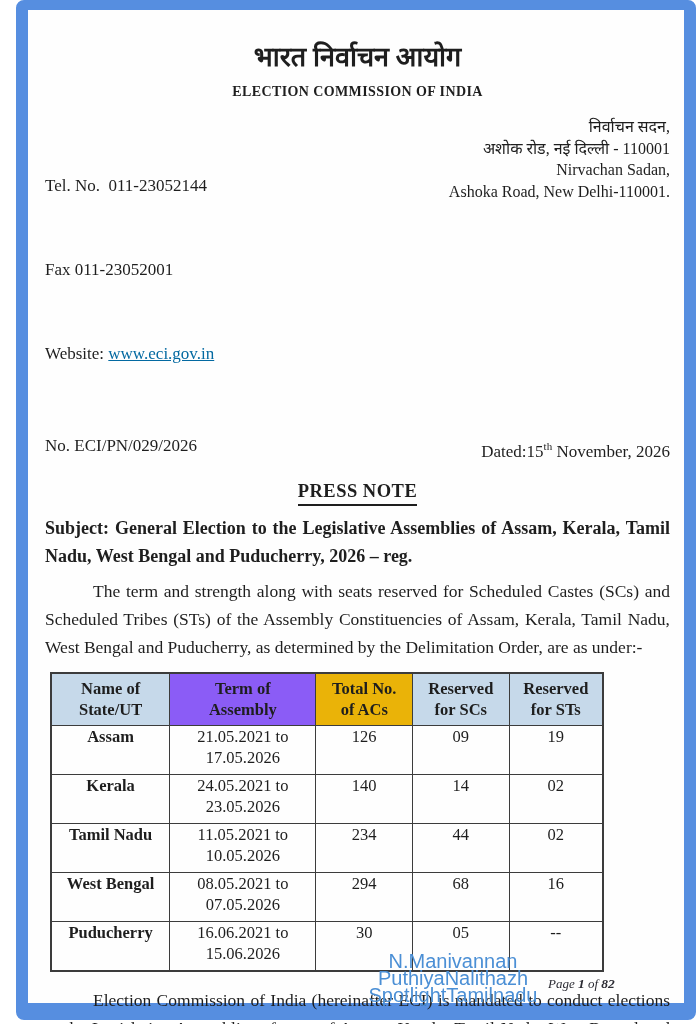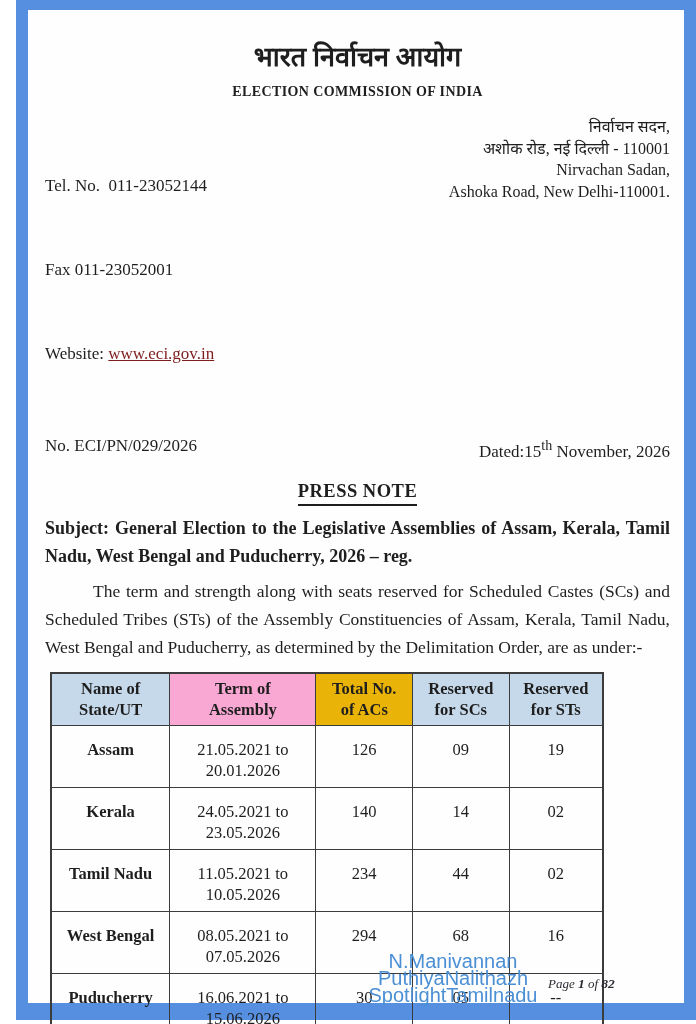--- a/index.html
+++ b/index.html
@@ -22,21 +22,21 @@
     text-align: center; font-size: 14px; line-height: 29px; margin-top: 2px;
     font-weight: bold; letter-spacing: 0.4px;
   }
 
   .contact-row { display: flex; justify-content: space-between; margin-top: 10px; }
   .contact-col { font-size: 17px; line-height: 28px; white-space: pre-wrap; }
   .address-col { text-align: right; font-size: 16px; line-height: 21.5px; }
   .website-link { color: #2230c0; text-decoration: underline; cursor: pointer; }
 
   .ref-row { display: flex; justify-content: space-between; margin-top: 8px; font-size: 17px; line-height: 28px; }
-  sup { font-size: 14px; text-align: center; }
+  sup { font-size: 11px; text-align: center; }
 
   .press-note-wrap { text-align: center; margin-top: 14px; text-decoration: underline; }
   .press-note {
     display: inline-block; font-weight: bold; font-size: 18.5px; line-height: 23px;
     letter-spacing: 0.5px; border-bottom: 2.5px solid #1e1e1e; padding-bottom: 1px;
   }
 
   .subject { margin-top: 8px; font-weight: bold; font-size: 18px; line-height: 28.5px; text-align: justify; }
 
   .para { margin-top: 6px; font-size: 17.5px; line-height: 28.3px; text-align: justify; text-indent: 48px; }
@@ -45,21 +45,21 @@
   table.ac-table {
     margin: 10px 0 0 5px; width: 554px;
     border-collapse: collapse; border: 2.5px solid #3c3c3c;
     table-layout: fixed;
   }
   .ac-table th, .ac-table td {
     border: 1.6px solid #3c3c3c; text-align: center; vertical-align: top;
     font-size: 16.5px; line-height: 21px; white-space: pre-line; font-family: Liberation Serif, serif;
   }
   .ac-table th { background: #c6d9ea; font-weight: bold; padding: 4px 1px 5px; }
-  .ac-table td { padding: 13px 1px 6px; }
+  .ac-table td { padding: 0 1px 6px; }
   .ac-table td.state { font-weight: bold; }
   .ac-table col.c1 { width: 21.5%; } .ac-table col.c2 { width: 26.5%; }
   .ac-table col.c3 { width: 17.5%; } .ac-table col.c4 { width: 17.5%; }
   .ac-table col.c5 { width: 17%; }
 
   .watermark {
     position: absolute; left: 300px; top: 943px; width: 250px;
     text-align: center; color: #4b8fd5;
     font-family: "Liberation Sans", sans-serif;
     font-size: 20px; line-height: 17px; font-weight: 400;
@@ -68,31 +68,31 @@
   .page-number {
     position: absolute; left: 520px; top: 966px;
     font-size: 13px; font-style: italic; color: #2b2b33;
     white-space: nowrap;
   }
   .page-number b { font-size: 13.5px; }
 </style>
 </head>
 <body>
 
-<div class="frame" style="border-color: rgb(86, 142, 224);">
+<div class="frame" style="border-color: rgb(86, 142, 224); border-radius: 8px;">
   <div class="page">
 
     <div class="org-hindi">भारत निर्वाचन आयोग</div>
     <div class="org-english">ELECTION COMMISSION OF INDIA</div>
 
     <div class="contact-row">
       <div class="contact-col">
         <div>Tel. No.  011-23052144</div>
         <div>Fax 011-23052001</div>
-        <div><span>Website: </span><span class="website-link" style="color: #7f1d1d;">www.eci.gov.in</span></div>
+        <div><span>Website: </span><span class="website-link" style="color: #0369a1;">www.eci.gov.in</span></div>
       </div>
       <div class="address-col">
         <div>निर्वाचन सदन,</div>
         <div>अशोक रोड, नई दिल्ली - 110001</div>
         <div>Nirvachan Sadan,</div>
         <div>Ashoka Road, New Delhi-110001.</div>
       </div>
     </div>
 
     <div class="ref-row">
@@ -113,35 +113,35 @@
           <col class="c1">
           <col class="c2">
           <col class="c3">
           <col class="c4">
           <col class="c5">
         </colgroup>
       <thead>
         <tr>
           <th style="background: rgb(198, 217, 234);">Name of
 State/UT</th>
-          <th style="background: #f9a8d4;">Term of
+          <th style="background: #8b5cf6;">Term of
 Assembly</th>
           <th style="background: #eab308;">Total No.
 of ACs</th>
           <th style="background: rgb(198, 217, 234);">Reserved
 for SCs</th>
           <th style="background: rgb(198, 217, 234);">Reserved
 for STs</th>
         </tr>
       </thead>
       <tbody>
         <tr>
           <td class="state">Assam</td>
           <td class="term">21.05.2021 to
-20.01.2026</td>
+17.05.2026</td>
           <td>126</td>
           <td>09</td>
           <td>19</td>
         </tr>
         <tr>
           <td class="state">Kerala</td>
           <td class="term">24.05.2021 to
 23.05.2026</td>
           <td>140</td>
           <td>14</td>

